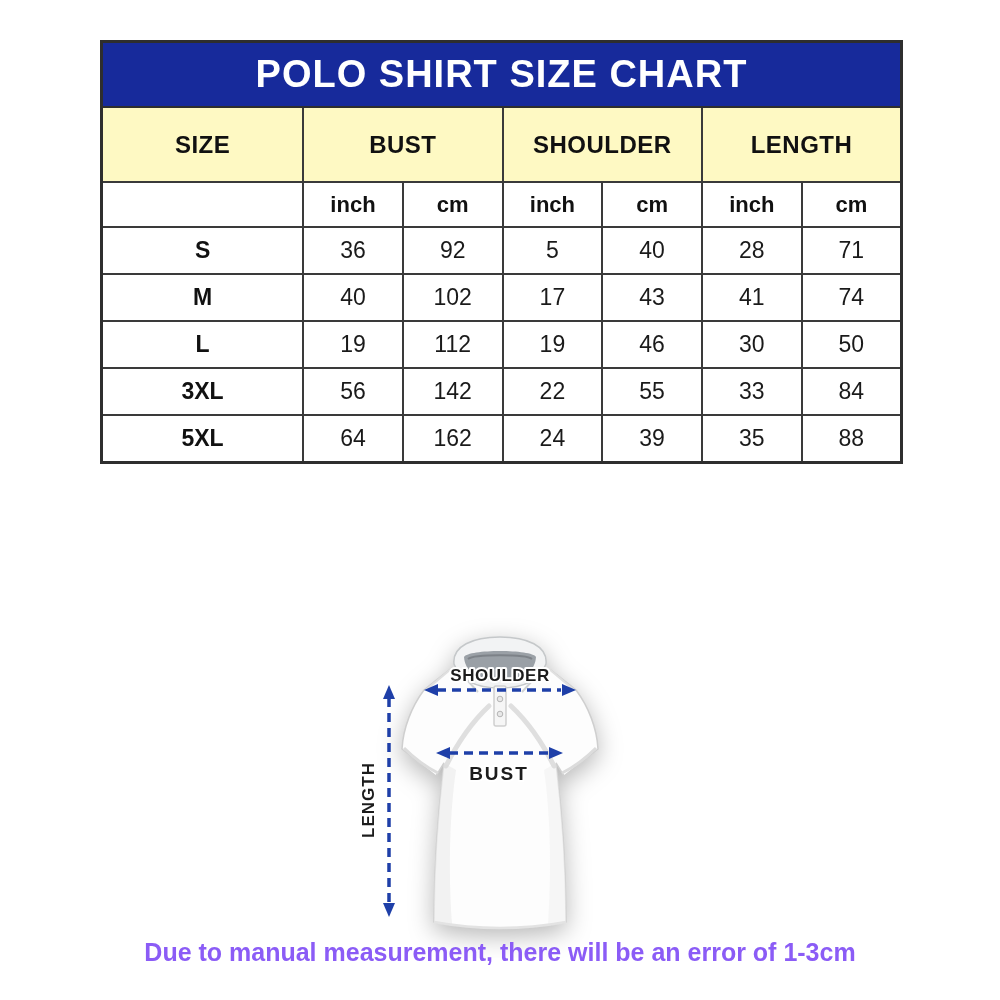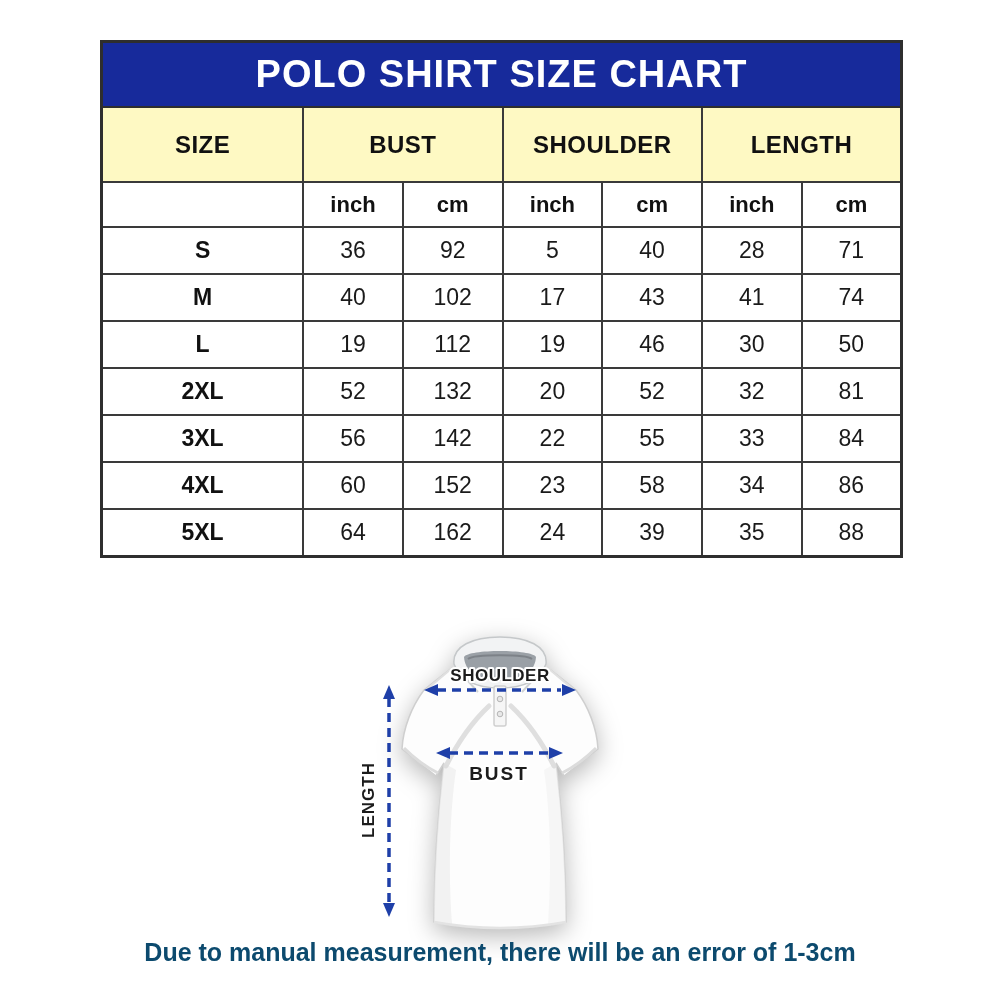--- a/index.html
+++ b/index.html
@@ -109,21 +109,21 @@
   .lbl-bust     { font-size: 19px; letter-spacing: 2px; }
   .lbl-length   { font-size: 17px; letter-spacing: 1px; }
 
   
   .note {
     position: absolute;
     left: 0;
     top: 938px;
     width: 1000px;
     text-align: center;
-    color: #0c4a6e;
+    color: #8b5cf6;
     font-size: 25px;
     font-weight: bold;
   }
 </style>
 </head>
 <body>
 
 <div class="stage">
 
   <table class="size-table">
@@ -178,45 +178,27 @@
         <tr>
           <th class="size-cell">L</th>
           <td class="val-cell">19</td>
           <td class="val-cell">112</td>
           <td class="val-cell">19</td>
           <td class="val-cell">46</td>
           <td class="val-cell">30</td>
           <td class="val-cell">50</td>
         </tr>
         <tr>
-          <th class="size-cell">2XL</th>
-          <td class="val-cell">52</td>
-          <td class="val-cell">132</td>
-          <td class="val-cell">20</td>
-          <td class="val-cell">52</td>
-          <td class="val-cell">32</td>
-          <td class="val-cell">81</td>
-        </tr>
-        <tr>
           <th class="size-cell">3XL</th>
           <td class="val-cell">56</td>
           <td class="val-cell">142</td>
           <td class="val-cell">22</td>
           <td class="val-cell">55</td>
           <td class="val-cell">33</td>
           <td class="val-cell">84</td>
-        </tr>
-        <tr>
-          <th class="size-cell">4XL</th>
-          <td class="val-cell">60</td>
-          <td class="val-cell">152</td>
-          <td class="val-cell">23</td>
-          <td class="val-cell">58</td>
-          <td class="val-cell">34</td>
-          <td class="val-cell">86</td>
         </tr>
         <tr>
           <th class="size-cell">5XL</th>
           <td class="val-cell">64</td>
           <td class="val-cell">162</td>
           <td class="val-cell">24</td>
           <td class="val-cell">39</td>
           <td class="val-cell">35</td>
           <td class="val-cell">88</td>
         </tr>

